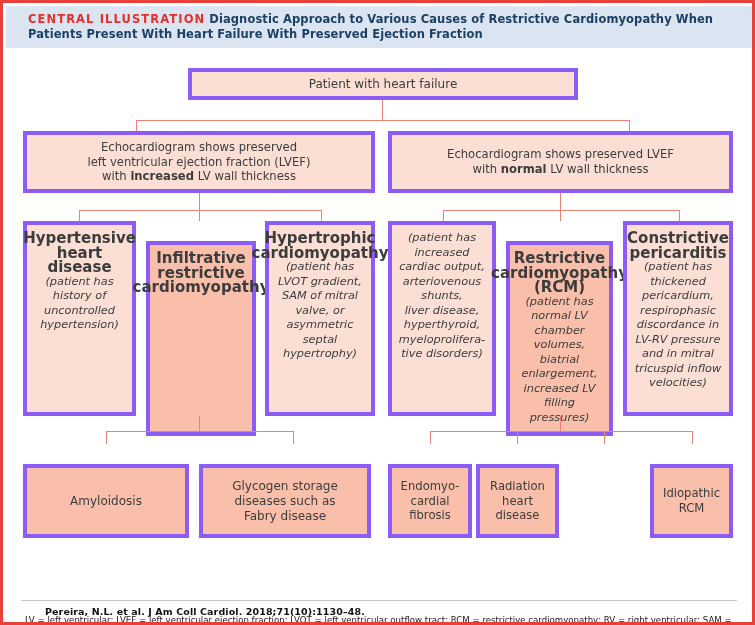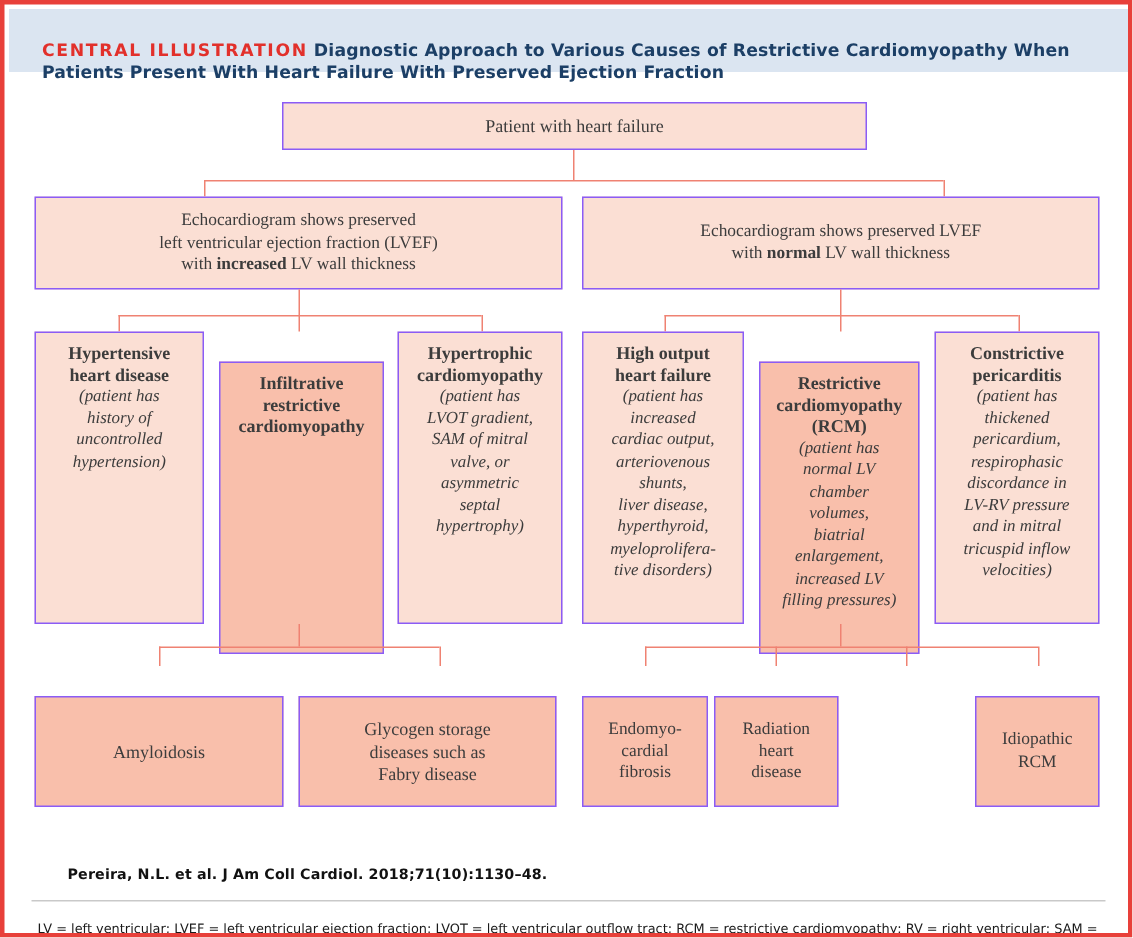--- a/index.html
+++ b/index.html
@@ -21,21 +21,21 @@
   }
   
   .banner {
     position: absolute;
     left: 3px;
     top: 3px;
     width: 749px;
     height: 42px;
     box-sizing: border-box;
     background: #dbe5f1;
-    padding: 20px 10px 4px 22px;
+    padding: 6px 10px 4px 22px;
   }
   .banner-line {
     font-size: 11.5px;
     font-weight: bold;
     line-height: 15px;
     color: #1c3f66;
     letter-spacing: 0.1px;
   }
   .banner-kicker {
     color: #e2302b;
@@ -48,40 +48,39 @@
   .canvas {
     position: absolute;
     left: 0;
     top: 45px;
     width: 749px;
     height: 575px;
   }
   .node {
     position: absolute;
     box-sizing: border-box;
-    border: 1px solid #8b5cf6;
+    border: 4px solid #8b5cf6;
     background: #fbdfd4;
     color: #3f3f3f;
     display: flex;
     flex-direction: column;
     align-items: center;
     justify-content: flex-start;
     text-align: center;
     padding: 6px 4px;
-    font-family: Liberation Serif, serif;
   }
   .node.mid {
     background: #f9bfab;
     margin-top: 20px;
   }
   .node.center-v {
     justify-content: center;
   }
   .node .title {
-    font-size: 12px;
+    font-size: 15px;
     font-weight: bold;
     line-height: 14.5px;
     color: #3c3c3c;
   }
   .node .sub {
     font-size: 11.3px;
     font-style: italic;
     line-height: 14.5px;
     color: #3c3c3c;
   }
@@ -101,21 +100,21 @@
   .conn {
     position: absolute;
     background: #ef8272;
   }
   .vline { width: 1px; }
   .hline { height: 1px; }
   
   .cite {
     position: absolute;
     left: 22px;
-    top: 530px;
+    top: 558px;
     font-size: 9.5px;
     font-weight: bold;
     color: #111111;
     letter-spacing: 0.1px;
     padding-left: 20px;
   }
   .rule {
     position: absolute;
     left: 18px;
     top: 552px;
@@ -200,22 +199,20 @@
       <div class="sub" style="white-space:pre-line;">(patient has
 LVOT gradient,
 SAM of mitral
 valve, or
 asymmetric
 septal
 hypertrophy)</div>
     </div>
 
     <div class="node" style="left:385px; top:173px; width:108px; height:195px;">
-      <div class="title" style="white-space:pre-line;">High output
-heart failure</div>
       <div class="sub" style="white-space:pre-line;">(patient has
 increased
 cardiac output,
 arteriovenous
 shunts,
 liver disease,
 hyperthyroid,
 myeloprolifera-
 tive  disorders)</div>
     </div>

